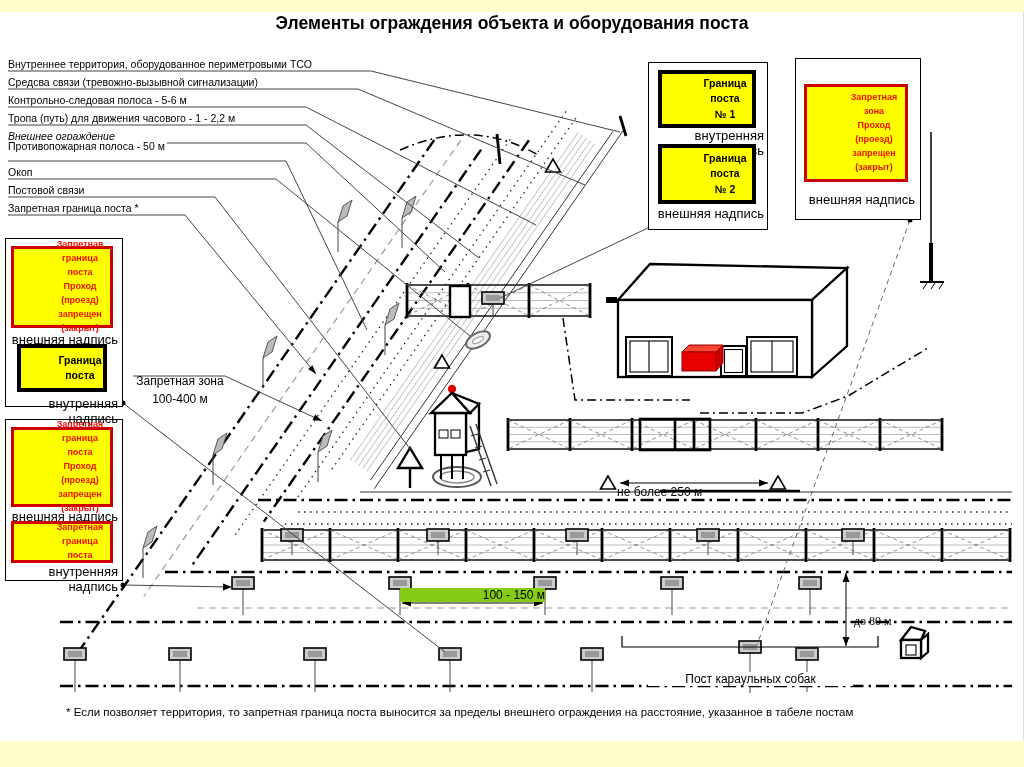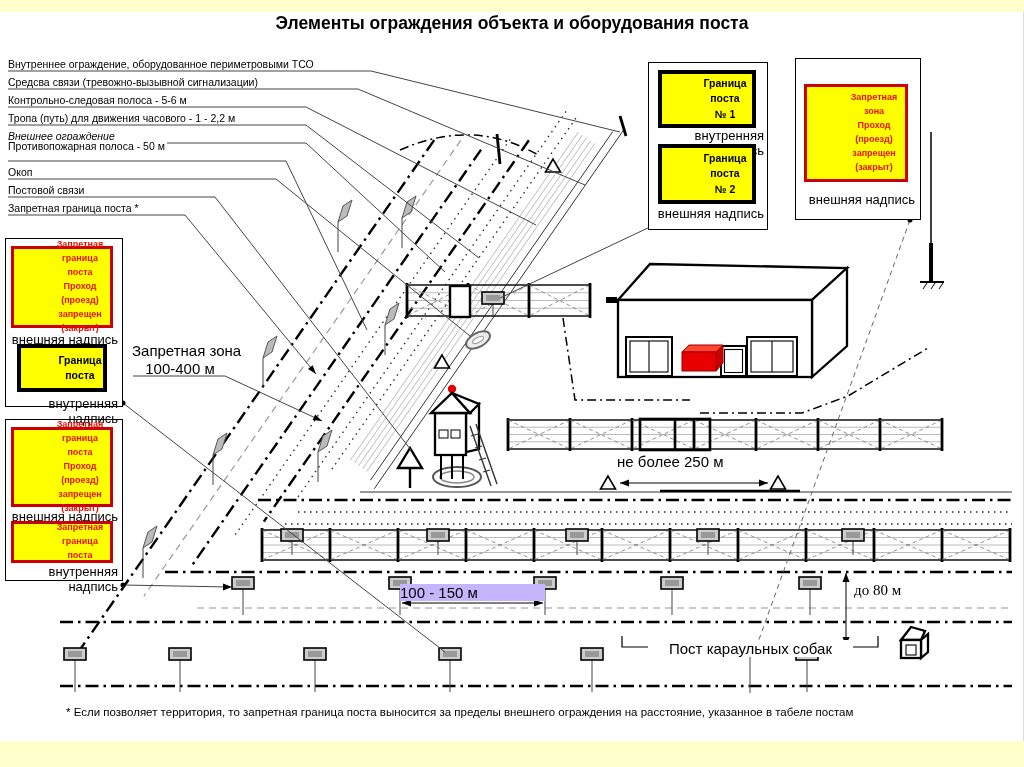--- a/index.html
+++ b/index.html
@@ -2,21 +2,21 @@
 <html><head>
 <meta charset="utf-8">
 <style>
   html,body{margin:0;padding:0;background:#ffffcc;width:1024px;height:767px;overflow:hidden;
             font-family:"Liberation Sans", sans-serif;}
   #page{position:absolute;left:0;top:12px;width:1023px;height:729px;background:#fff;border-right:1px solid #ddd;}
   #diagram{position:absolute;left:0;top:0;width:1024px;height:767px;z-index:1;}
   .txt{position:absolute;z-index:2;color:#000;}
   #title{left:0;top:13px;width:1024px;text-align:center;font-size:17.5px;font-weight:bold;}
   .lbl{left:8px;font-size:10.5px;white-space:nowrap;background:#fff;padding-right:2px;}
-  .ann{font-size:15px;white-space:nowrap;}
+  .ann{font-size:12px;white-space:nowrap;margin-top:32px;}
   .sbox{position:absolute;z-index:2;background:#fff;border:1px solid #000;}
   .sign{position:absolute;z-index:3;display:flex;align-items:center;justify-content:center;
         text-align:center;background:#ffff00;font-weight:bold;}
   .sign span{white-space:pre-line;display:block;width:100%;margin-left:36px;}
   .sign.red{border:3px solid #cc0000;color:#ee1000;font-size:9px;line-height:1.55;}
   .sign.blk{border:4px solid #000;color:#000;font-size:10.5px;line-height:1.45;}
   .caption{position:absolute;z-index:3;font-size:13px;text-align:right;color:#000;}
   #footnote{left:66px;top:706px;width:940px;font-size:11.5px;}
   .band{position:absolute;left:0;width:1024px;background:#ffffcc;z-index:4;}
   
@@ -366,35 +366,35 @@
       <circle cx="652" cy="226" r="2.5"></circle>
       <line class="leadd" x1="910" y1="220" x2="757" y2="645"></line>
       <circle cx="910" cy="220" r="2.5"></circle>
     </g>
   </g>
 </svg>
 
 <div class="txt" id="title">Элементы ограждения объекта и оборудования поста</div>
 <div class="txt" id="footnote">* Если позволяет территория, то запретная граница поста выносится за пределы внешнего ограждения на расстояние, указанное в табеле постам</div>
 
-<div class="txt lbl" style="top:58px;">Внутреннее ограждение, оборудованное периметровыми ТСО</div>
+<div class="txt lbl" style="top:58px;">Внутреннее территория, оборудованное периметровыми ТСО</div>
 <div class="txt lbl" style="top:76px;">Средсва связи (тревожно-вызывной сигнализации)</div>
 <div class="txt lbl" style="top:94px;">Контрольно-следовая полоса - 5-6 м</div>
 <div class="txt lbl" style="top:112px;">Тропа (путь) для движения часового - 1 - 2,2 м</div>
 <div class="txt lbl" style="top:130px;font-style:italic;">Внешнее ограждение</div>
 <div class="txt lbl" style="top:140px;">Противопожарная полоса - 50 м</div>
 <div class="txt lbl" style="top:166px;">Окоп</div>
 <div class="txt lbl" style="top:184px;">Постовой связи</div>
 <div class="txt lbl" style="top:202px;">Запретная граница поста *</div>
 
 <div class="txt ann" style="left:132px;top:342px;width:96px;text-align:center;">Запретная зона</div>
 <div class="txt ann" style="left:132px;top:360px;width:96px;text-align:center;">100-400 м</div>
 
 <div class="txt ann" style="left:617px;top:453px;width:155px;">не более 250 м</div>
-<div class="txt ann" style="left:400px;top:584px;width:145px;text-align:left;background:#c4b5fd;">100 - 150 м</div>
+<div class="txt ann" style="left:400px;top:556px;width:145px;text-align:right;background:#84cc16;">100 - 150 м</div>
 <div class="txt ann" style="left:854px;top:582px;font-family:Liberation Serif, serif;">до 80 м</div>
 <div class="txt ann" style="left:648px;top:640px;width:205px;text-align:center;background:#fff;">Пост караульных собак</div>
 
 <div class="sbox" style="left:5px;top:238px;width:116px;height:167px;"></div>
 <div class="sign red" style="left:11px;top:246px;width:96px;height:76px;">
     <span>Запретная граница
 поста
 Проход (проезд)
 запрещен (закрыт)</span>
   </div>

